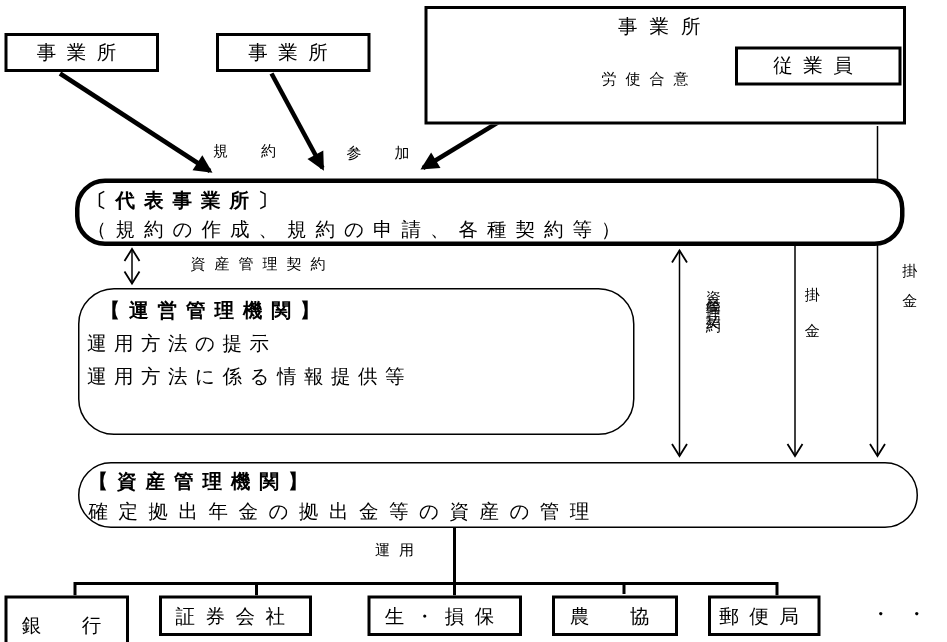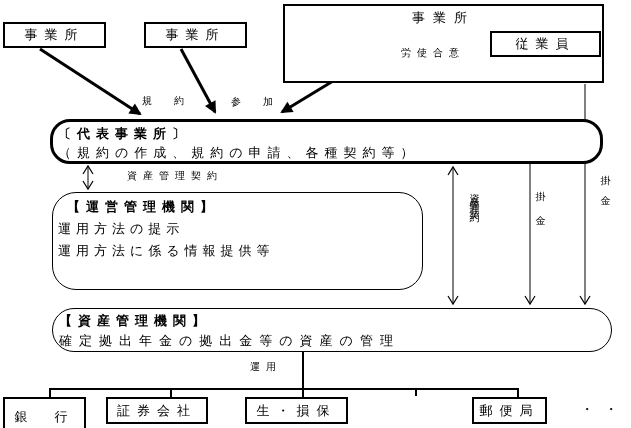--- a/index.html
+++ b/index.html
@@ -112,18 +112,21 @@
 
   <div class="box" style="left:3px;top:397px;width:83px;height:40px;">
     <span>銀　行</span>
   </div>
   <div class="box" style="left:106px;top:397px;width:102px;height:27px;">
     <span>証券会社</span>
   </div>
   <div class="box" style="left:245px;top:397px;width:103px;height:27px;">
     <span>生・損保</span>
   </div>
+  <div class="box" style="left:368px;top:397px;width:84px;height:27px;">
+    <span>農　協</span>
+  </div>
   <div class="box" style="left:472px;top:397px;width:75px;height:27px;">
     <span>郵便局</span>
   </div>
   <div class="lbl sp10" style="left:580px;top:401px;font-size:14px;">・・・</div>
 
 </div>
 
 </body></html>

